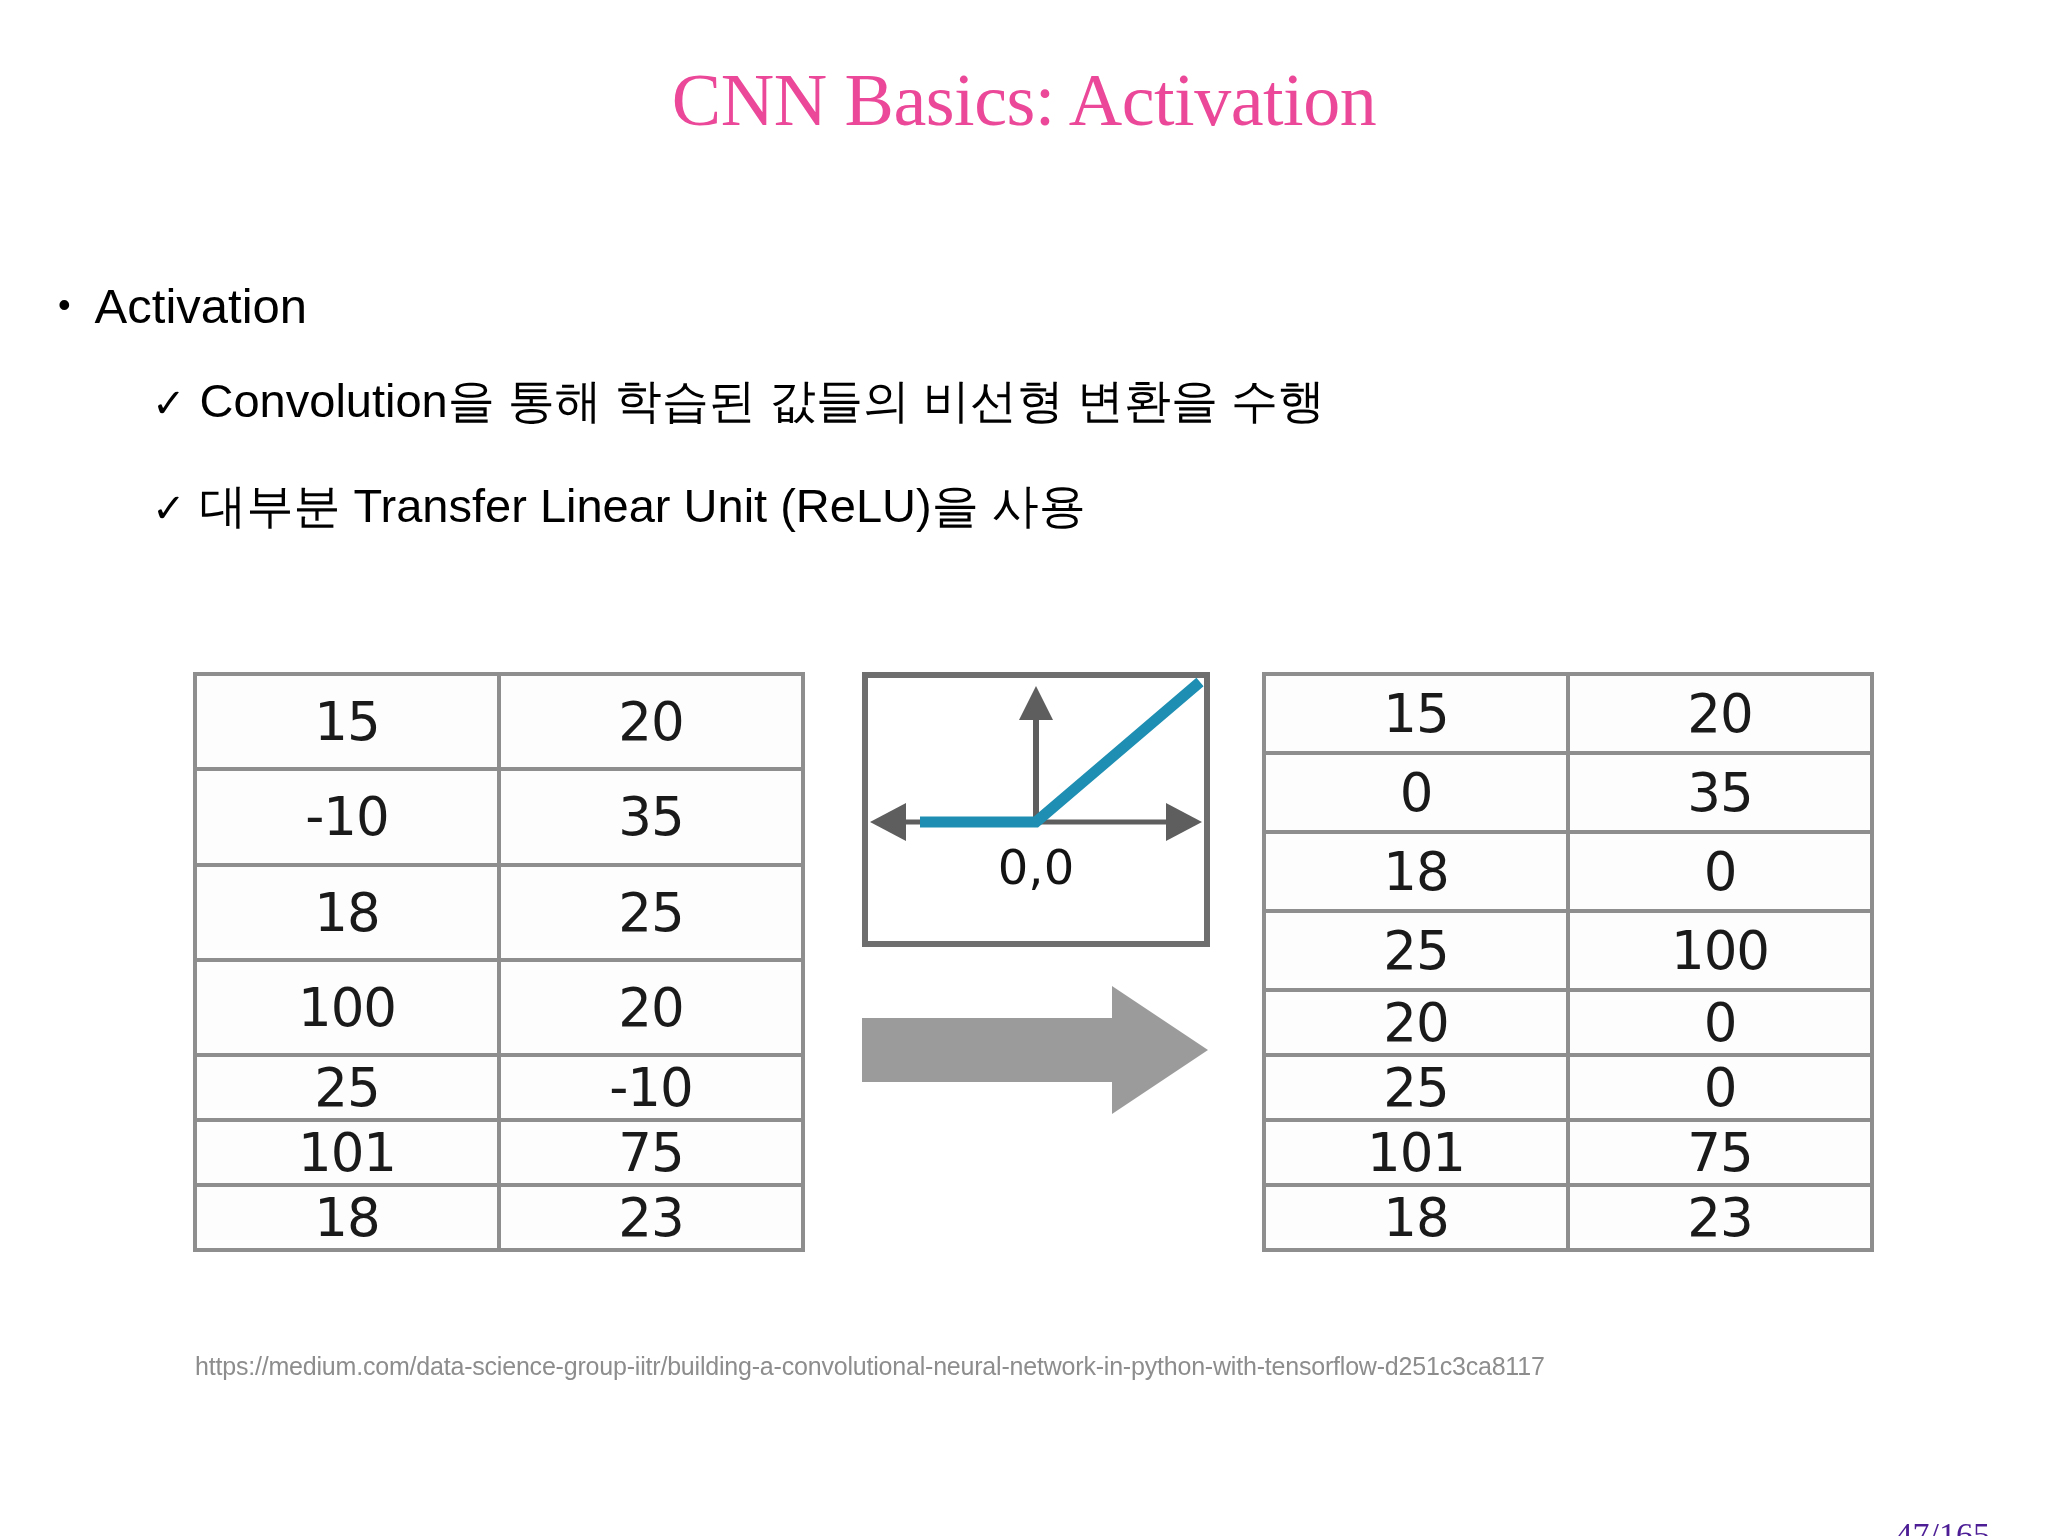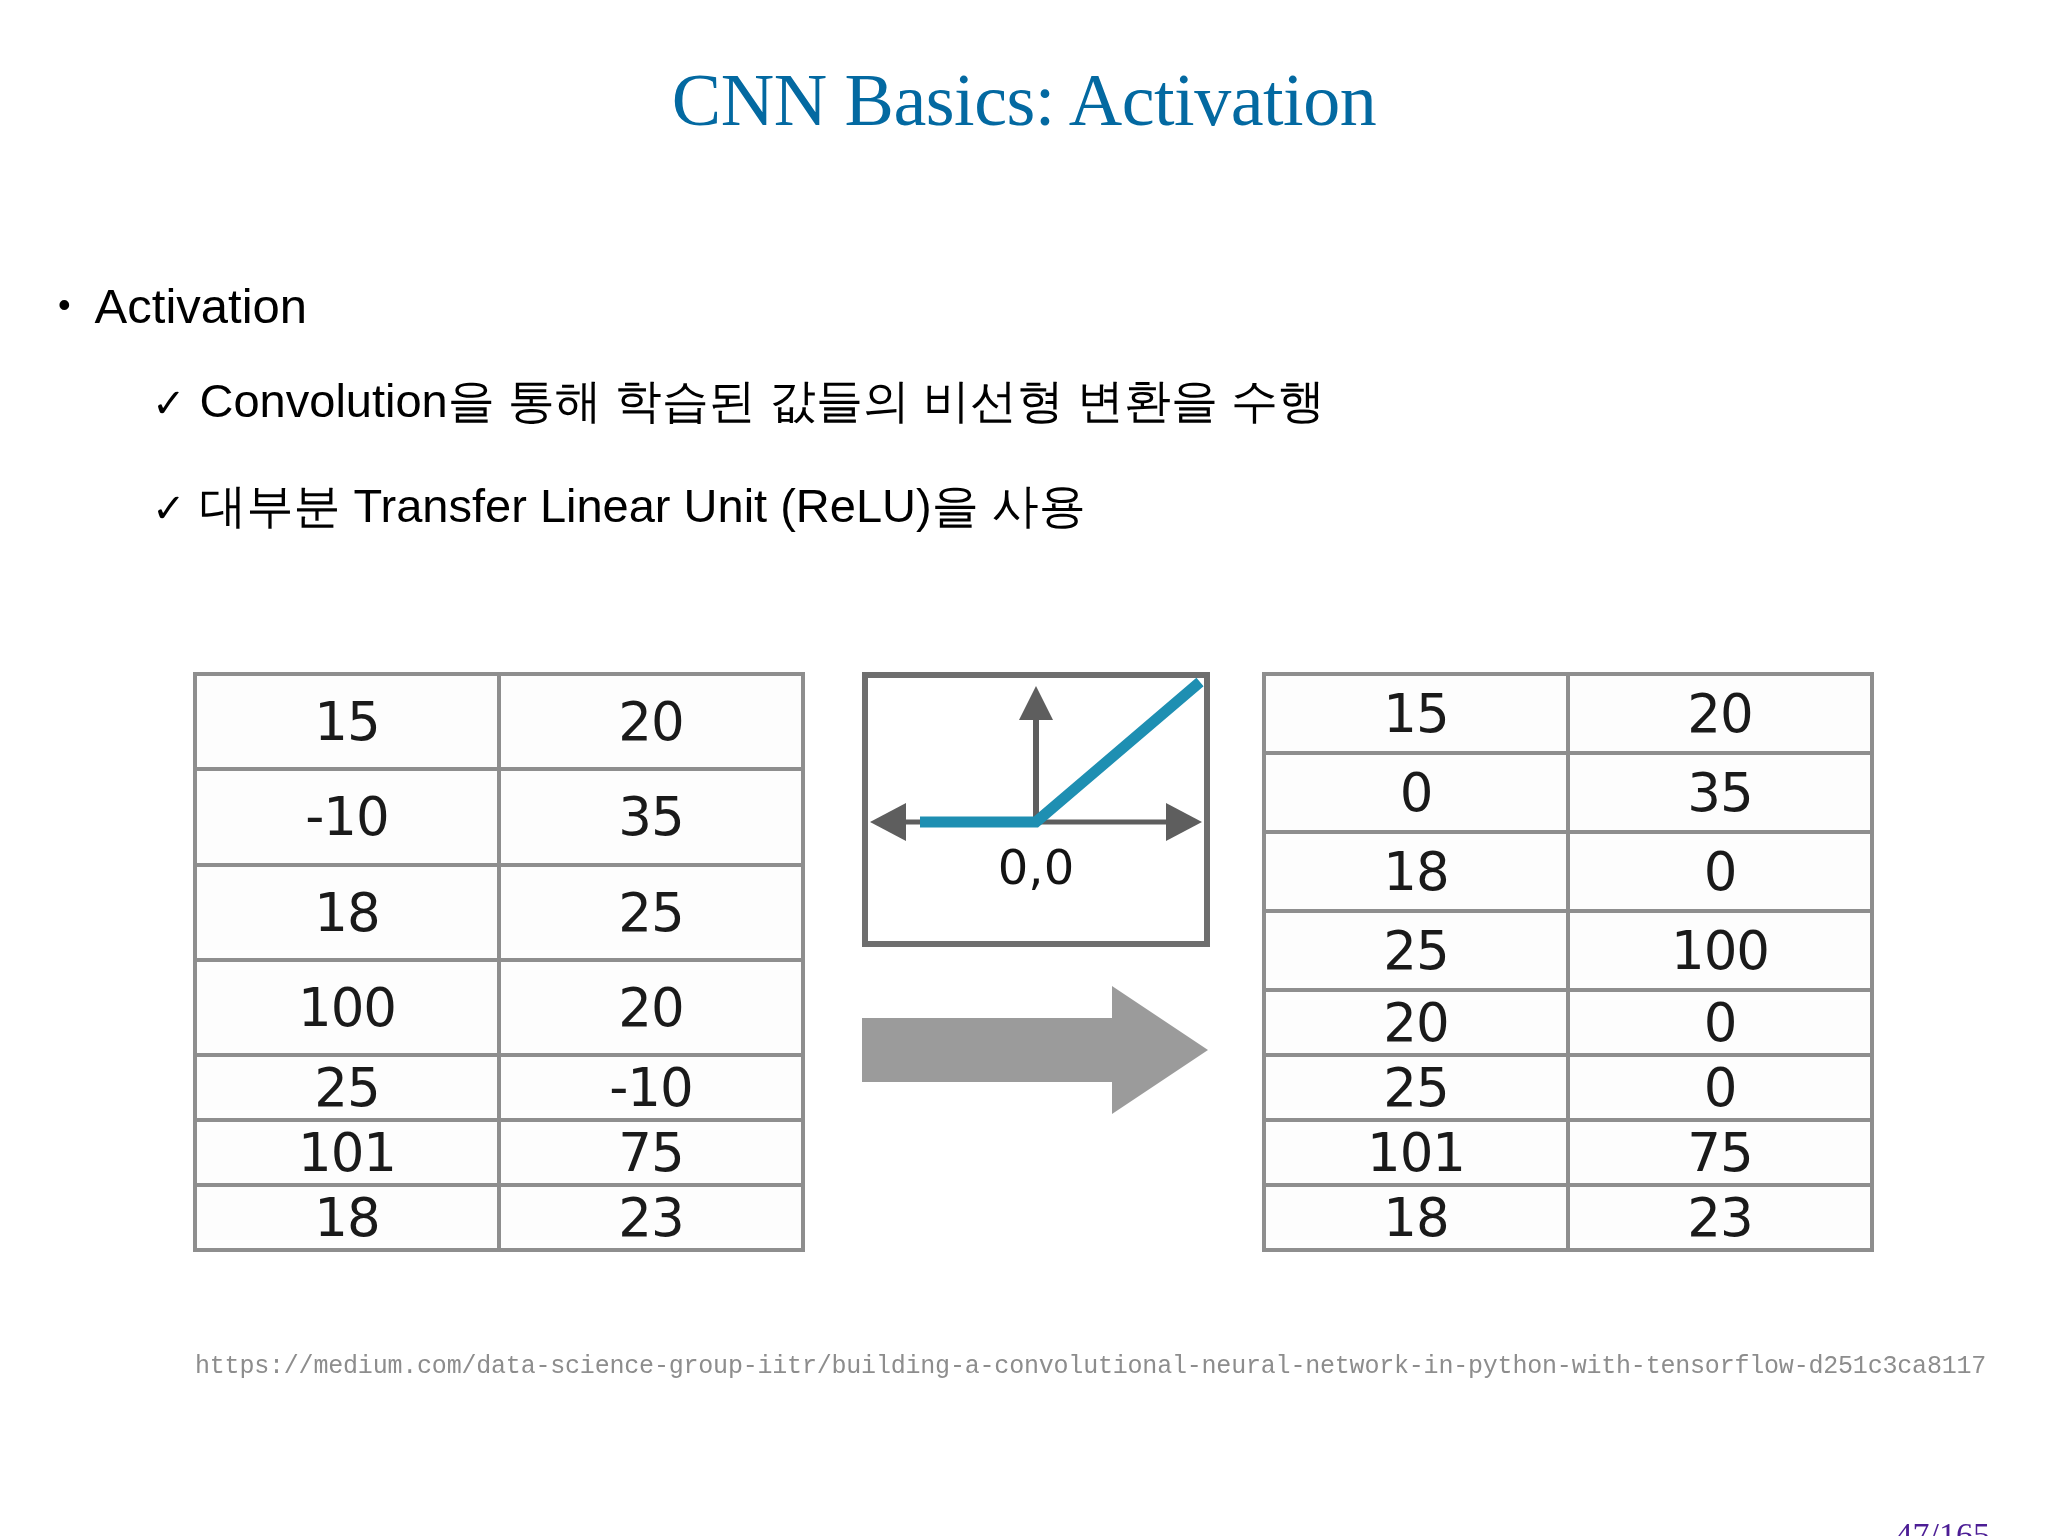--- a/index.html
+++ b/index.html
@@ -20,21 +20,21 @@
   .slide-title {
     position: absolute;
     top: 58px;
     left: 0;
     width: 2048px;
     text-align: center;
     font-family: "Liberation Serif", serif;
     font-size: 74px;
     font-weight: 400;
     letter-spacing: -0.5px;
-    color: #0369a1;
+    color: #ec4899;
     white-space: nowrap;
   }
 
   
   .bullet-l1 {
     position: absolute;
     left: 58px;
     top: 278px;
     display: flex;
     align-items: baseline;
@@ -131,21 +131,21 @@
     width: 348px;
     height: 140px;
   }
   .big-arrow svg { display: block; }
 
   
   .source-url {
     position: absolute;
     left: 195px;
     top: 1352px;
-    font-family: Liberation Mono, monospace;
+    font-family: Liberation Sans, sans-serif;
     font-size: 25px;
     color: #8d8d8d;
     letter-spacing: -0.2px;
     white-space: nowrap;
   }
 
   
   .page-number {
     position: absolute;
     right: 58px;

